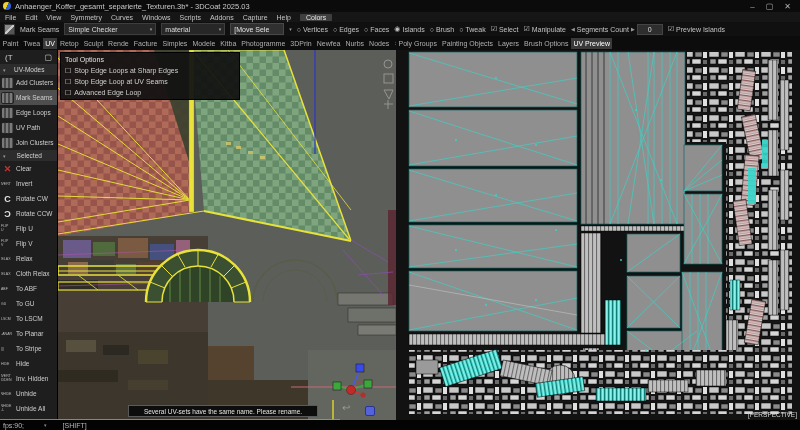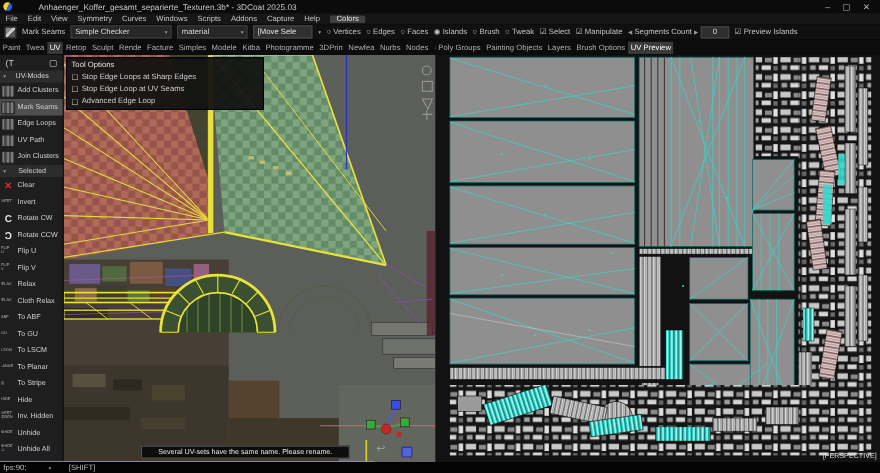--- a/index.html
+++ b/index.html
@@ -1,21 +1,21 @@
 <!DOCTYPE html>
 <html><head>
 <meta charset="utf-8">
 <style>
   html,body{margin:0;padding:0;background:#000;}
   #root{position:relative;width:800px;height:430px;background:#000;overflow:hidden;
         font-family:"Liberation Sans",sans-serif;color:#c4c4c4;}
   
   .titlebar{position:absolute;left:0;top:0;width:800px;height:12px;background:#0b0b0b;display:flex;align-items:center;}
   .logo{width:8px;height:8px;border-radius:50%;background:linear-gradient(115deg,#f2d22e 48%,#2e62d8 52%);margin:0 4px 0 3px;flex:none;}
-  .title-text{font-size:7.5px;color:#c9c9c9;white-space:nowrap;margin-left:20px;}
+  .title-text{font-size:7.5px;color:#c9c9c9;white-space:nowrap;}
   .win-controls{margin-left:auto;display:flex;gap:11px;padding-right:9px;font-size:8px;color:#b4b4b4;}
   
   .menubar{position:absolute;left:0;top:12px;width:800px;height:10px;background:#161616;display:flex;align-items:center;gap:9px;padding-left:5px;font-size:7px;}
   .colors-btn{background:#3f3f3f;color:#e6e6e6;padding:0 6px;border-radius:1px;}
   
   .toolbar{position:absolute;left:0;top:22px;width:800px;height:14px;background:#101010;display:flex;align-items:center;font-size:7px;gap:5px;padding-left:4px;white-space:nowrap;}
   .tb-icon{width:9px;height:9px;background:linear-gradient(135deg,#888 40%,#c9c9c9 40%,#c9c9c9 60%,#555 60%);border:1px solid #333;flex:none;}
   .dd{background:#272727;border:1px solid #3e3e3e;height:10px;display:flex;align-items:center;justify-content:space-between;padding:0 3px;color:#ddd;}
   .dd.w1{width:84px}.dd.w2{width:56px}
   .dd .arr{font-size:5px;color:#999;margin-left:3px;}

